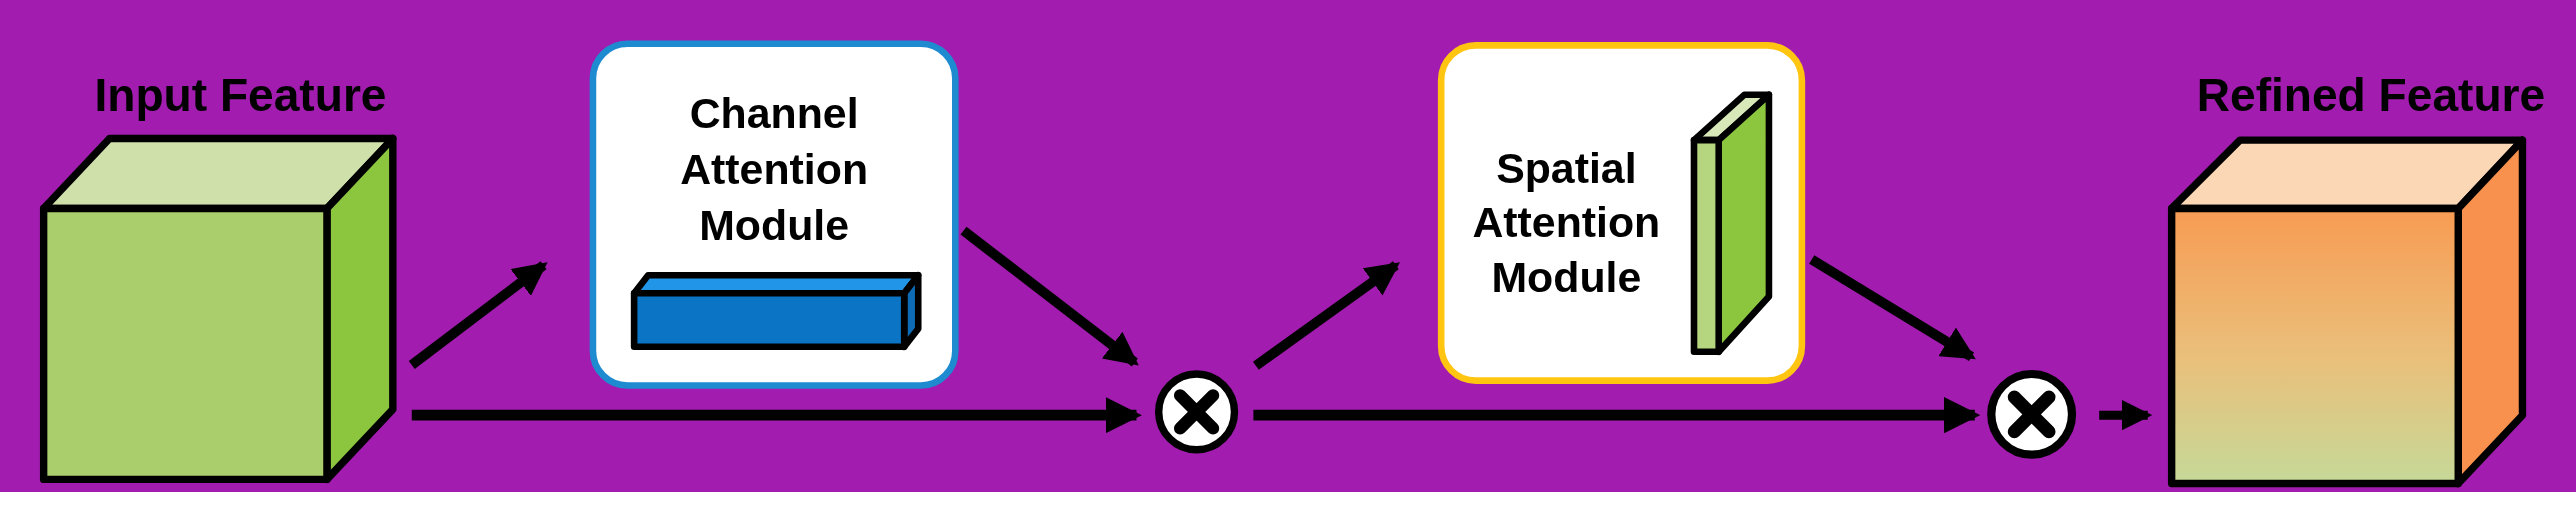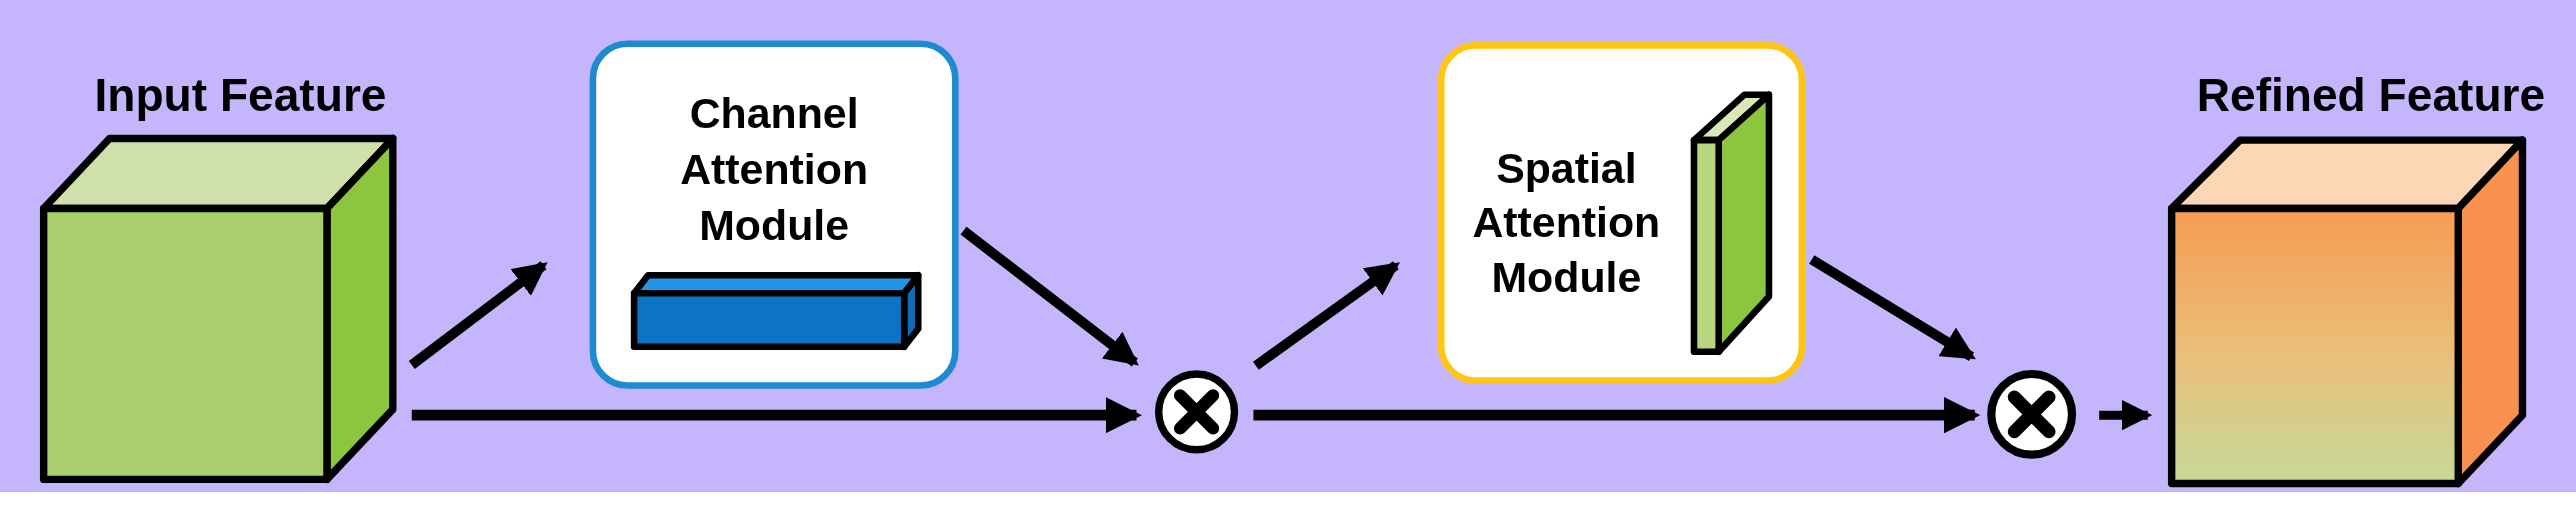--- a/index.html
+++ b/index.html
@@ -1,16 +1,16 @@
 <!DOCTYPE html>
 <html style="font-size:13px"><head>
 <meta charset="utf-8">
 <style>
   html,body{margin:0;padding:0;background:#ffffff;}
-  .stage{position:relative;width:2576px;height:492px;background:#c4b5fd;overflow:hidden;text-decoration:underline;}
+  .stage{position:relative;width:2576px;height:492px;background:#a21caf;overflow:hidden;text-decoration:underline;}
   svg{display:block;}
   svg text{font-family:"Liberation Sans","DejaVu Sans",sans-serif;font-weight:bold;fill:#000;}
   .caption{font-size:56px;text-anchor:middle;}
   .modline{font-size:52px;text-anchor:middle;}
   .outl{stroke:#000000;stroke-linejoin:round;}
   .arrow{stroke:#000000;fill:none;stroke-linecap:butt;}
   .modbox{fill:#ffffff;}
   .mulx{stroke:#000000;stroke-linecap:round;fill:none;}
 </style>
 </head>

